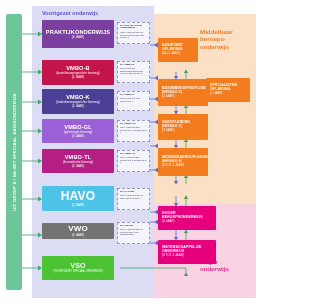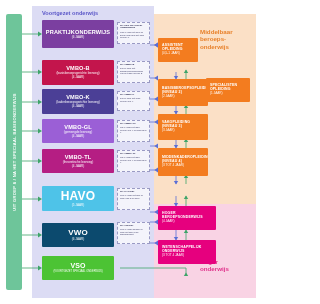--- a/index.html
+++ b/index.html
@@ -223,21 +223,21 @@
     <div class="t">VMBO-TL</div>
     <div class="s">(theoretische leerweg)</div>
     <div class="y">(4 JAAR)</div>
   </div>
 
   <div class="block lcol" style="left:42px;top:186px;width:72px;height:25px;background:#4ec3e8;">
     <div class="t" style="font-size:12px;">HAVO</div>
     <div class="y">(5 JAAR)</div>
   </div>
 
-  <div class="block lcol" style="left:42px;top:223px;width:72px;height:24px;background:#0c4a6e;">
+  <div class="block lcol" style="left:42px;top:223px;width:72px;height:16px;background:#737373;">
     <div class="t" style="font-size:8px;">VWO</div>
     <div class="y">(6 JAAR)</div>
   </div>
 
   <div class="block lcol" style="left:42px;top:256px;width:72px;height:24px;background:#4cc334;">
     <div class="t" style="font-size:7px;">VSO</div>
     <div class="y" style="font-size:2.6px;">(VOORTGEZET SPECIAAL ONDERWIJS)</div>
   </div>
 
   <div class="note" style="left:117px;top:22px;width:33px;height:22px;">

